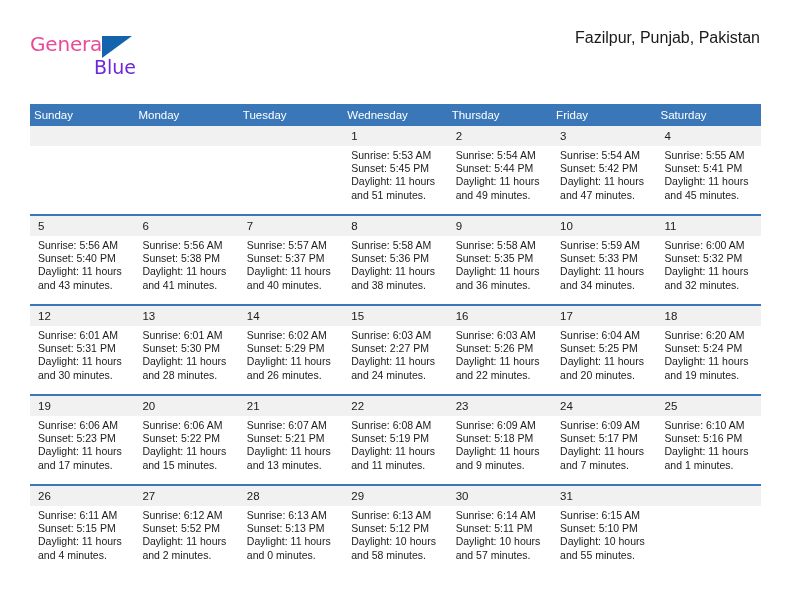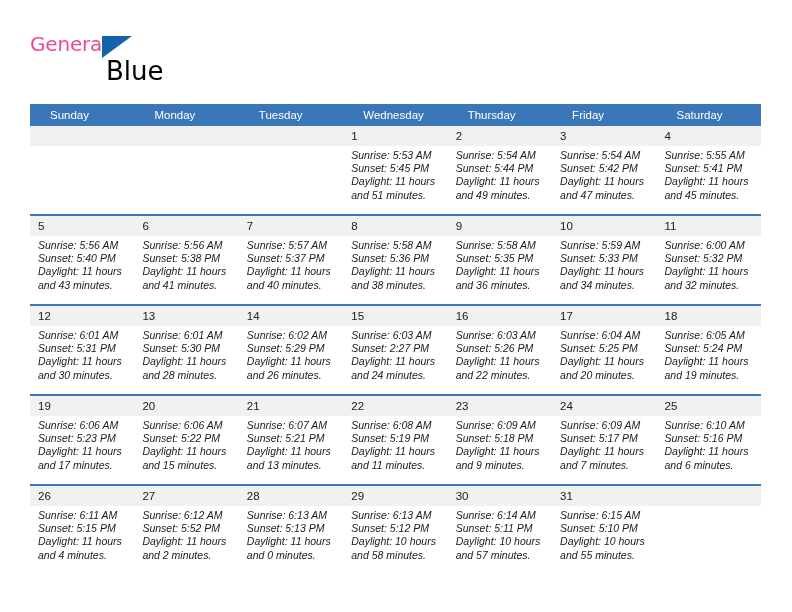--- a/index.html
+++ b/index.html
@@ -51,24 +51,24 @@
     position: absolute;
     left: 72px;
     top: 4px;
     width: 0;
     height: 0;
     border-left: 30px solid #1464ad;
     border-bottom: 22px solid transparent;
   }
   .logo-blue {
     position: absolute;
-    left: 76px;
+    left: 64px;
     top: 24px;
-    font-size: 26px;
-    color: #000000;
+    font-size: 19px;
+    color: #6d28d9;
     font-family: "DejaVu Sans", sans-serif;
     font-weight: 400;
   }
   .title-block {
     position: absolute;
     right: 0;
     top: 0;
     text-align: right;
   }
   .cal-title {
@@ -98,21 +98,21 @@
     width: 731px;
     border-collapse: collapse;
     table-layout: fixed;
   }
   table.cal-table th {
     background: #3a77b8;
     color: #ffffff;
     font-size: 11.5px;
     font-weight: 400;
     text-align: left;
-    padding: 5px 0 5px 20px;
+    padding: 5px 0 5px 4px;
     height: 11px;
     border: none;
   }
   tr.week-row > td {
     vertical-align: top;
     padding: 0;
     border-top: 2px solid #3a77b8;
     height: 88px;
   }
   tr.week-row.first > td {
@@ -132,40 +132,40 @@
     box-sizing: border-box;
   }
   .daynum.blank {
     color: transparent;
   }
   .details {
     padding: 3px 6px 0 8px;
     font-size: 10.5px;
     line-height: 13.2px;
     color: #1a1a1a;
-    font-style: italic;
   }
   .details div {
     white-space: nowrap;
   }
 </style>
 </head>
 <body>
 
 <div class="page">
 
   <div class="header">
 
     <div class="logo">
       <span class="logo-general">General</span>
       <span class="logo-tri"></span>
       <span class="logo-blue">Blue</span>
     </div>
 
     <div class="title-block">
+      <div class="cal-subtitle">Fazilpur, Punjab, Pakistan</div>
     </div>
 
   </div>
 
   <div class="calendar">
     <table class="cal-table">
       <thead>
         <tr id="weekday-row">
             <th>Sunday</th>
             <th>Monday</th>
@@ -381,21 +381,21 @@
                   <div>Sunset: 5:25 PM</div>
                   <div>Daylight: 11 hours</div>
                   <div>and 20 minutes.</div>
                 </div>
               </div>
             </td>
             <td>
               <div class="cell-inner">
                 <div class="daynum">18</div>
                 <div class="details">
-                  <div>Sunrise: 6:05 AM</div>
+                  <div>Sunrise: 6:20 AM</div>
                   <div>Sunset: 5:24 PM</div>
                   <div>Daylight: 11 hours</div>
                   <div>and 19 minutes.</div>
                 </div>
               </div>
             </td>
           </tr>
           <tr class="week-row">
             <td>
               <div class="cell-inner">
@@ -463,21 +463,21 @@
                 </div>
               </div>
             </td>
             <td>
               <div class="cell-inner">
                 <div class="daynum">25</div>
                 <div class="details">
                   <div>Sunrise: 6:10 AM</div>
                   <div>Sunset: 5:16 PM</div>
                   <div>Daylight: 11 hours</div>
-                  <div>and 6 minutes.</div>
+                  <div>and 1 minutes.</div>
                 </div>
               </div>
             </td>
           </tr>
           <tr class="week-row">
             <td>
               <div class="cell-inner">
                 <div class="daynum">26</div>
                 <div class="details">
                   <div>Sunrise: 6:11 AM</div>

